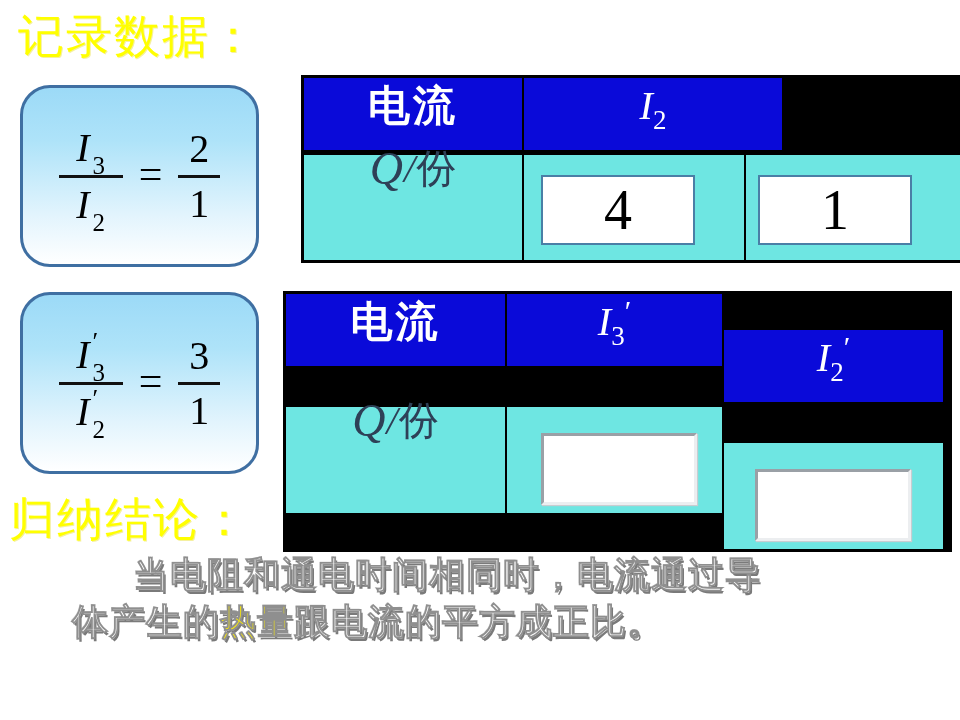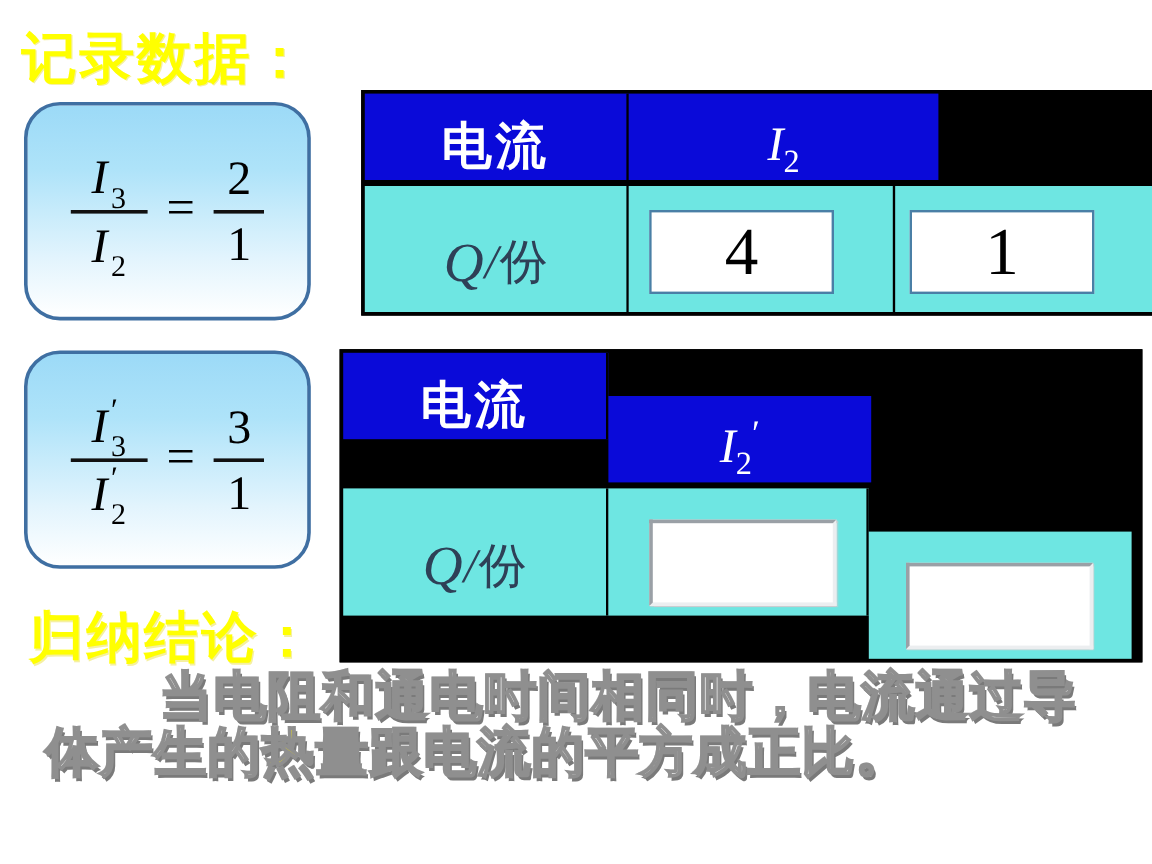--- a/index.html
+++ b/index.html
@@ -3,27 +3,26 @@
 <meta charset="utf-8">
 <style>
   html,body { margin:0; padding:0; background:#fff; }
   #slide {
     position:relative; width:960px; height:720px; background:#ffffff;
     overflow:hidden; font-family:"Liberation Sans", sans-serif;
   }
 
   
   .heading {
-    position:absolute; color:#ffff00; font-weight:bold; font-size:46px;
+    position:absolute; color:#ffff00; font-weight:normal; font-size:46px;
     letter-spacing:2px; white-space:nowrap;
     text-shadow:1px 1px 0 #f5f0a0;
-    margin-top:12px;
   }
   #heading-record { left:18px; top:6px; }
-  #heading-conclusion { left:24px; top:489px; }
+  #heading-conclusion { left:9px; top:489px; }
 
   
   .fbox {
     position:absolute; left:20px; width:233px; height:176px;
     border:3px solid #3f6fa2; border-radius:30px;
     background:linear-gradient(180deg,#9cdaf7 0%,#aee3f9 30%,#e2f4fd 72%,#ffffff 100%);
     display:flex; align-items:center; justify-content:center; gap:16px;
     color:#000;
   }
   #fbox1 { top:85px; }
@@ -39,21 +38,21 @@
   .ps .sb { font-size:25px; height:24px; line-height:24px; transform:translateY(8px); }
   .eq { font-family:"Liberation Serif", serif; font-size:42px; transform:translateY(-2px); }
   .rhs .rd { font-family:"Liberation Serif", serif; font-size:40px; line-height:42px; }
 
   
   .ptable { position:absolute; border:3px solid #000; background:#000; }
   #table1 { left:301px; top:75px; width:703px; }
   #table2 { left:283px; top:291px; width:663px; }
   .thead { display:flex; border-bottom:5px solid #000; }
   .trow  { display:flex; }
-  .cell  { position:relative; display:flex; align-items:flex-end; justify-content:center; }
+  .cell  { position:relative; display:flex; align-items:flex-start; justify-content:center; }
   .thead .cell { background:#0a0ad9; color:#fff; height:72px; border-right:2px solid #000; }
   .trow  .cell { background:#6ee6e2; border-right:2px solid #000; }
   #table1 .trow .cell { height:105px; }
   #table2 .trow .cell { height:106px; }
   .cell:last-child { border-right:none; }
   #table1 .c1 { width:218px; } #table1 .c2 { width:220px; } #table1 .c3 { width:258px; }
   #table2 .c1 { width:219px; } #table2 .c2 { width:215px; } #table2 .c3 { width:219px;margin-top:36px; }
 
   .hlabel { font-size:42px; font-weight:bold; letter-spacing:3px; }
   .hmath  { font-family:"Liberation Serif", serif; }
@@ -78,27 +77,27 @@
   #table2 .vbox {
     border-top:3px solid #9aa0a6; border-left:3px solid #9aa0a6;
     border-bottom:3px solid #eceef0; border-right:3px solid #eceef0;
     box-shadow:1px 1px 1px #c9cdd1;
   }
   #table2 .c2 .vbox { left:34px; top:26px; }
   #table2 .c3 .vbox { left:31px; top:26px; }
 
   
   .cline {
-    position:absolute; font-size:44px; font-weight:bold; white-space:nowrap;
+    position:absolute; font-size:36px; font-weight:normal; white-space:nowrap;
     color:#ffffff; letter-spacing:1px;
     -webkit-text-stroke:1.8px #8f8f8f;
     text-shadow:2px 3px 0 #7a7a7a, -1px -1px 0 #c8c8c8;
   }
   #cline1 { left:133px; top:551px; }
-  #cline2 { left:38px;  top:598px; }
+  #cline2 { left:72px;  top:598px; }
   .cline .hl { color:#ffee00; }
 </style>
 </head>
 <body>
 
 <div id="slide">
 
   <div class="heading" id="heading-record">记录数据：</div>
 
   <div class="fbox" id="fbox1">
@@ -177,20 +176,23 @@
         <div class="vbox">1</div>
       </div>
     </div>
   </div>
 
   <div class="ptable" id="table2">
     <div class="thead">
       <div class="cell c1">
         <span class="hlabel">电流</span>
       </div>
+      <div class="cell c2">
+        <span class="hmath"><span class="hi">I</span><span class="hsub">3</span><span class="hprime">′</span></span>
+      </div>
       <div class="cell c3">
         <span class="hmath"><span class="hi">I</span><span class="hsub">2</span><span class="hprime">′</span></span>
       </div>
     </div>
     <div class="trow">
       <div class="cell c1">
         <span class="rlabel">
             <span class="q">Q</span>
             <span class="sl">/</span>
             <span class="un">份</span>

